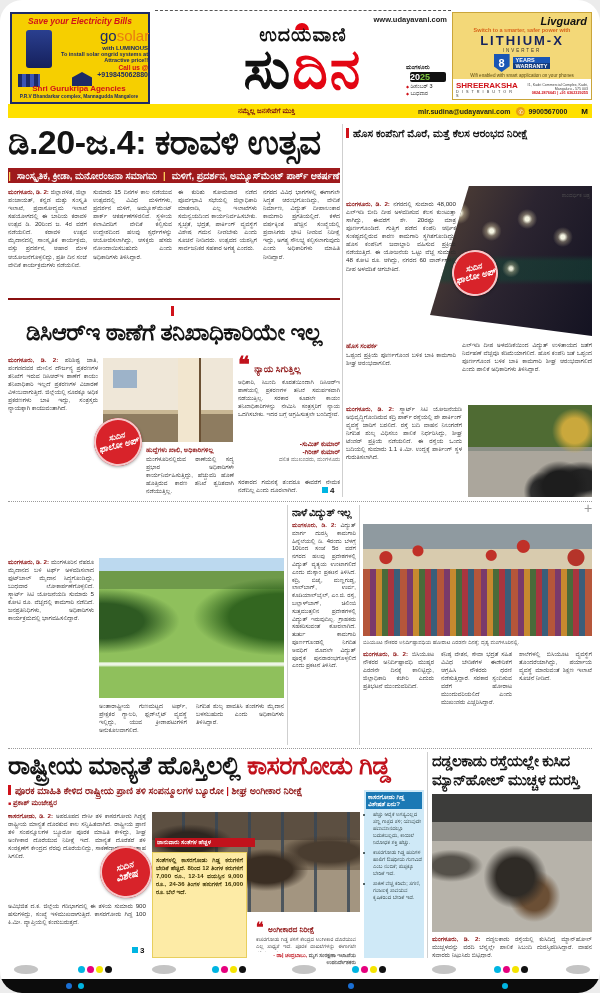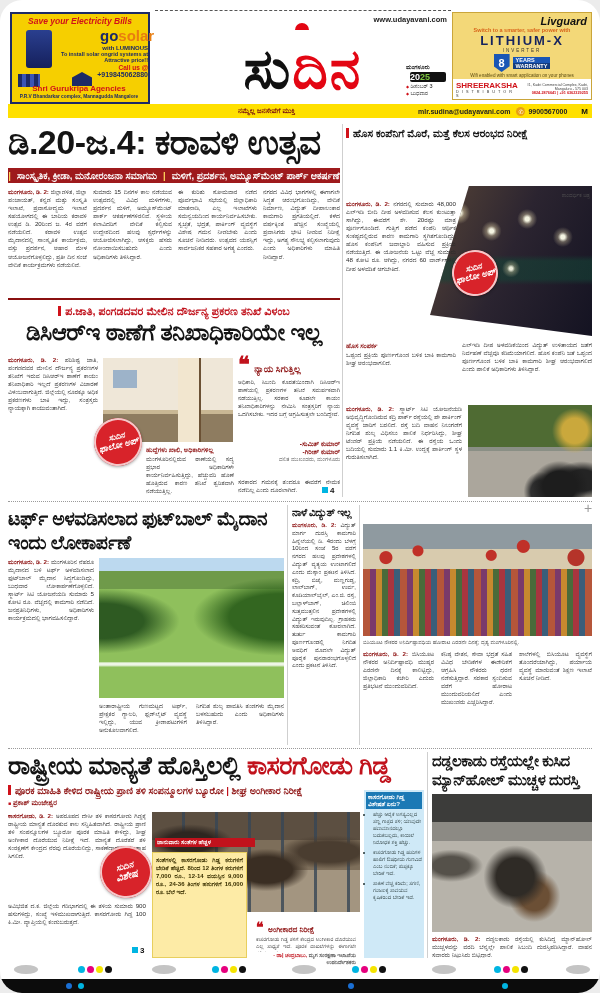--- a/index.html
+++ b/index.html
@@ -74,33 +74,34 @@
 <div id="page">
 
   <div class="abs" style="left:0;top:0;width:600px;height:120px;">
 
     <div class="abs" style="left:10px;top:12px;width:140px;height:92px;background:#f6cf00;border:2px solid #1d2a66;padding:2px 3px;box-sizing:border-box;">
       <div style="color:#d0121a;font-weight:bold;font-style:italic;font-size:8.5px;text-align:center;">Save your Electricity Bills</div>
       <div class="abs" style="left:14px;top:16px;width:26px;height:38px;background:linear-gradient(180deg,#2a3f8f,#15205c);border-radius:3px;"></div>
       <div class="abs" style="left:6px;top:60px;width:22px;height:13px;background:repeating-linear-gradient(90deg,#1d2a66 0 4px,#3a55b5 4px 8px);"></div>
       <div class="abs" style="left:60px;top:58px;width:20px;height:14px;background:#1d2a66;clip-path:polygon(0 40%,50% 0,100% 40%,100% 100%,0 100%);"></div>
       <div class="abs" style="left:48px;top:13px;width:88px;text-align:right;">
-        <span style="font-size:15px;font-weight:bold;margin-left:40px;"><span style="color:#1d2a66;">go</span><span style="color:#e87d10;">solar</span></span>
+        <span style="font-size:15px;font-weight:normal;margin-left:40px;"><span style="color:#1d2a66;">go</span><span style="color:#e87d10;">solar</span></span>
         <div style="font-size:6px;font-weight:bold;color:#1d2a66;">with LUMINOUS</div>
         <div style="font-size:5.5px;color:#1d2a66;font-weight:bold;line-height:1.15;">To install solar ongrid systems at Attractive price!!</div>
         <div style="font-size:6.5px;color:#d0121a;font-weight:bold;">Call us @</div>
         <div style="font-size:7px;color:#1d2a66;font-weight:bold;">+919845062880</div>
       </div>
       <div class="abs" style="left:0;top:70px;width:134px;text-align:center;color:#d0121a;font-weight:bold;font-size:8px;">Shri Gurukripa Agencies</div>
       <div class="abs" style="left:0;top:80px;width:134px;text-align:center;color:#1d2a66;font-size:4.8px;font-weight:bold;">P.R.V Bhandarkar complex, Mannagudda Mangalore</div>
     </div>
 
     <div class="abs" style="left:155px;top:10px;width:296px;height:94px;border-top:1px dashed #555;">
       <div class="abs" style="right:4px;top:4px;font-size:7.5px;color:#222;font-weight:bold;">www.udayavani.com</div>
       <div class="abs" style="left:140px;top:12px;width:14px;height:7px;background:#e30613;border-radius:14px 14px 0 0;"></div>
+      <div class="abs" style="left:0;top:13px;width:296px;text-align:center;font-size:19px;font-weight:bold;color:#111;letter-spacing:1px;">ಉದಯವಾಣಿ</div>
       <div class="abs" style="left:0;top:28px;width:296px;text-align:center;font-size:55px;font-weight:bold;line-height:1.1;letter-spacing:2px;">
         <span style="color:#101010;">ಸು</span><span style="color:#e30613;">ದಿನ</span>
       </div>
     </div>
 
     <div class="abs" style="left:406px;top:64px;width:44px;height:40px;text-align:left;">
       <div style="font-size:6px;font-weight:bold;color:#111;">ಮಂಗಳೂರು</div>
       <div style="background:#111;color:#fff;font-weight:bold;font-size:9px;border-radius:2px;margin:1px 4px;"><span>20</span><span style="color:#7ec63f;">25</span></div>
       <div style="font-size:5.5px;color:#111;"><span style="color:#d0121a;font-size:4px;">◆</span> <span>ಡಿಸೆಂಬರ್ 3</span></div>
       <div style="font-size:5.5px;color:#111;"><span style="color:#d0121a;font-size:4px;">◆</span> <span>ಬುಧವಾರ</span></div>
@@ -181,21 +182,21 @@
     <span class="dateline">ಮಂಗಳೂರು, ಡಿ. 2:</span> <span>ಸ್ಮಾರ್ಟ್ ಸಿಟಿ ಯೋಜನೆಯಡಿ ಅಭಿವೃದ್ಧಿಗೊಂಡಿರುವ ಕದ್ರಿ ಪಾರ್ಕ್ ರಸ್ತೆಯಲ್ಲಿ ಪೇ ಪಾರ್ಕಿಂಗ್ ವ್ಯವಸ್ಥೆ ಜಾರಿಗೆ ಬರಲಿದೆ. ರಸ್ತೆ ಬದಿ ವಾಹನ ನಿಲುಗಡೆಗೆ ನಿಗದಿತ ಶುಲ್ಕ ವಿಧಿಸಲು ಪಾಲಿಕೆ ನಿರ್ಧರಿಸಿದ್ದು, ಶೀಘ್ರ ಟೆಂಡರ್ ಪ್ರಕ್ರಿಯೆ ನಡೆಯಲಿದೆ. ಈ ರಸ್ತೆಯ ಒಂದು ಬದಿಯಲ್ಲಿ ಸುಮಾರು 1.1 ಕಿ.ಮೀ. ಉದ್ದಕ್ಕೆ ಪಾರ್ಕಿಂಗ್ ಸ್ಥಳ ಗುರುತಿಸಲಾಗಿದೆ.</span>
   </div>
   <div class="abs photo photo-road" style="left:468px;top:405px;width:124px;height:92px;"></div>
 
   <div class="abs hdot" style="left:8px;top:501px;width:584px;height:0;"></div>
   <div class="abs vrule" style="left:287px;top:505px;height:240px;"></div>
   <div class="abs vrule" style="left:359px;top:505px;height:240px;"></div>
   <div class="abs" style="left:584px;top:500px;font-size:14px;color:#9a9a9a;">+</div>
 
   <div class="abs" style="left:8px;top:305px;width:332px;text-align:center;font-size:11px;font-weight:bold;color:#c1121c;">
-    <span class="kicker-bar"></span><span>ಪ.ಜಾತಿ, ಪಂಗಡದವರ ಮೇಲಿನ ದೌರ್ಜನ್ಯ ಪ್ರಕರಣ ತನಿಖೆ ವಿಳಂಬ</span>
+    <span class="kicker-bar"></span>
   </div>
   <div class="abs headline" style="left:8px;top:320px;width:332px;font-size:23px;text-align:center;">ಡಿಸಿಆರ್‌ಇ ಠಾಣೆಗೆ ತನಿಖಾಧಿಕಾರಿಯೇ ಇಲ್ಲ</div>
   <div class="abs jt" style="left:8px;top:356px;width:90px;height:140px;font-size:6.2px;line-height:1.3;">
     <span class="dateline">ಮಂಗಳೂರು, ಡಿ. 2:</span> <span>ಪರಿಶಿಷ್ಟ ಜಾತಿ, ಪಂಗಡದವರ ಮೇಲಿನ ದೌರ್ಜನ್ಯ ಪ್ರಕರಣಗಳ ತನಿಖೆಗೆ ಇರುವ ಡಿಸಿಆರ್‌ಇ ಠಾಣೆಗೆ ಕಾಯಂ ತನಿಖಾಧಿಕಾರಿ ಇಲ್ಲದೆ ಪ್ರಕರಣಗಳ ವಿಚಾರಣೆ ವಿಳಂಬವಾಗುತ್ತಿದೆ. ಜಿಲ್ಲೆಯಲ್ಲಿ ನೂರಕ್ಕೂ ಅಧಿಕ ಪ್ರಕರಣಗಳು ಬಾಕಿ ಇದ್ದು, ಸಂತ್ರಸ್ತರು ನ್ಯಾಯಕ್ಕಾಗಿ ಕಾಯುವಂತಾಗಿದೆ.</span>
   </div>
   <div class="abs photo photo-office" style="left:103px;top:358px;width:130px;height:84px;"></div>
   <div class="abs stamp" style="left:94px;top:418px;width:48px;height:48px;">
     <span style="font-size:8px;">ಸುದಿನ</span>
     <span style="font-size:9px;">ಫಾಲೋ ಅಪ್</span>
   </div>
@@ -205,21 +206,20 @@
     <span class="quote-mark">❝</span>
     <span style="font-size:9px;font-weight:bold;color:#8e1313;">ನ್ಯಾಯ ಸಿಗುತ್ತಿಲ್ಲ</span>
     <div class="jt" style="font-size:6px;line-height:1.35;margin-top:2px;height:62px;">ಅಧಿಕಾರಿ, ಸಿಬಂದಿ ಕೊರತೆಯಿಂದಾಗಿ ಡಿಸಿಆರ್‌ಇ ಠಾಣೆಯಲ್ಲಿ ಪ್ರಕರಣಗಳ ತನಿಖೆ ಸಮರ್ಪಕವಾಗಿ ನಡೆಯುತ್ತಿಲ್ಲ. ಸರಕಾರ ಕೂಡಲೇ ಕಾಯಂ ತನಿಖಾಧಿಕಾರಿಗಳನ್ನು ನೇಮಿಸಿ ಸಂತ್ರಸ್ತರಿಗೆ ನ್ಯಾಯ ಒದಗಿಸಬೇಕು. ಇದರ ಬಗ್ಗೆ ಆಗ್ರಹಿಸುತ್ತಲೇ ಬಂದಿದ್ದೇವೆ.</div>
     <div style="text-align:right;font-size:6.5px;font-weight:bold;color:#8e1313;">-ಸುಮಿತ್ ಕುಮಾರ್</div>
     <div style="text-align:right;font-size:6.5px;font-weight:bold;color:#8e1313;">-ಗಿರೀಶ್ ಕುಮಾರ್</div>
     <div style="text-align:right;font-size:5.8px;color:#555;">ದಲಿತ ಮುಖಂಡರು, ಮಂಗಳೂರು</div>
   </div>
   <div class="abs jt" style="left:238px;top:478px;width:102px;height:16px;font-size:6.2px;line-height:1.3;">ಸರಕಾರದ ಗಮನಕ್ಕೆ ತಂದರೂ ಈವರೆಗೆ ನೇಮಕ ನಡೆದಿಲ್ಲ ಎಂದು ದೂರಲಾಗಿದೆ.</div>
   <div class="abs pageref" style="left:322px;top:486px;font-size:8px;"><i></i><span>4</span></div>
 
-  <div class="abs headline" style="left:8px;top:507px;width:276px;font-size:19px;line-height:1.25;">ಟರ್ಫ್ ಅಳವಡಿಸಲಾದ ಫುಟ್‌ಬಾಲ್ ಮೈದಾನ ಇಂದು ಲೋಕಾರ್ಪಣೆ</div>
   <div class="abs jt" style="left:8px;top:558px;width:86px;height:186px;font-size:6.2px;line-height:1.3;">
     <span class="dateline">ಮಂಗಳೂರು, ಡಿ. 2:</span> <span>ಮಂಗಳೂರಿನ ನೆಹರೂ ಮೈದಾನದ ಬಳಿ ಟರ್ಫ್ ಅಳವಡಿಸಲಾದ ಫುಟ್‌ಬಾಲ್ ಮೈದಾನ ಸಿದ್ಧಗೊಂಡಿದ್ದು, ಬುಧವಾರ ಲೋಕಾರ್ಪಣೆಗೊಳ್ಳಲಿದೆ. ಸ್ಮಾರ್ಟ್ ಸಿಟಿ ಯೋಜನೆಯಡಿ ಸುಮಾರು 5 ಕೋಟಿ ರೂ. ವೆಚ್ಚದಲ್ಲಿ ಕಾಮಗಾರಿ ನಡೆದಿದೆ. ಜನಪ್ರತಿನಿಧಿಗಳು, ಅಧಿಕಾರಿಗಳು ಕಾರ್ಯಕ್ರಮದಲ್ಲಿ ಭಾಗವಹಿಸಲಿದ್ದಾರೆ.</span>
   </div>
   <div class="abs photo photo-turf" style="left:99px;top:558px;width:185px;height:140px;"></div>
   <div class="abs jt" style="left:99px;top:702px;width:88px;height:42px;font-size:6.2px;line-height:1.3;">ಅಂತಾರಾಷ್ಟ್ರೀಯ ಗುಣಮಟ್ಟದ ಟರ್ಫ್, ಪ್ರೇಕ್ಷಕರ ಗ್ಯಾಲರಿ, ಫ್ಲಡ್‌ಲೈಟ್ ವ್ಯವಸ್ಥೆ ಇಲ್ಲಿದ್ದು, ಯುವ ಕ್ರೀಡಾಪಟುಗಳಿಗೆ ಅನುಕೂಲವಾಗಲಿದೆ.</div>
   <div class="abs jt" style="left:196px;top:702px;width:88px;height:42px;font-size:6.2px;line-height:1.3;">ನಿಗದಿತ ಶುಲ್ಕ ಪಾವತಿಸಿ ತಂಡಗಳು ಮೈದಾನ ಬಳಸಬಹುದು ಎಂದು ಅಧಿಕಾರಿಗಳು ತಿಳಿಸಿದ್ದಾರೆ.</div>
 
   <div class="abs headline" style="left:292px;top:507px;width:64px;font-size:10.5px;">ನಾಳೆ ವಿದ್ಯುತ್ ಇಲ್ಲ</div>
   <div class="abs jt" style="left:292px;top:522px;width:64px;height:222px;font-size:6px;line-height:1.3;">
     <span class="dateline">ಮಂಗಳೂರು, ಡಿ. 2:</span> <span>ವಿದ್ಯುತ್ ಮಾರ್ಗ ದುರಸ್ತಿ ಕಾಮಗಾರಿ ಹಿನ್ನೆಲೆಯಲ್ಲಿ ಡಿ. 4ರಂದು ಬೆಳಗ್ಗೆ 10ರಿಂದ ಸಂಜೆ 5ರ ವರೆಗೆ ನಗರದ ಹಲವು ಪ್ರದೇಶಗಳಲ್ಲಿ ವಿದ್ಯುತ್ ವ್ಯತ್ಯಯ ಉಂಟಾಗಲಿದೆ ಎಂದು ಮೆಸ್ಕಾಂ ಪ್ರಕಟನೆ ತಿಳಿಸಿದೆ. ಕದ್ರಿ, ಬಿಜೈ, ಮಣ್ಣಗುಡ್ಡ, ಲಾಲ್‌ಬಾಗ್, ಉರ್ವ, ಕೊಡಿಯಾಲ್‌ಬೈಲ್, ಎಂ.ಜಿ. ರಸ್ತೆ, ಬಲ್ಲಾಳ್‌ಬಾಗ್, ಚಿಲಿಂಬಿ ಸುತ್ತಮುತ್ತಲಿನ ಪ್ರದೇಶಗಳಲ್ಲಿ ವಿದ್ಯುತ್ ಇರುವುದಿಲ್ಲ. ಗ್ರಾಹಕರು ಸಹಕರಿಸುವಂತೆ ಕೋರಲಾಗಿದೆ. ತುರ್ತು ಕಾಮಗಾರಿ ಪೂರ್ಣಗೊಂಡಲ್ಲಿ ನಿಗದಿತ ಅವಧಿಗೆ ಮೊದಲೇ ವಿದ್ಯುತ್ ಪೂರೈಕೆ ಪುನರಾರಂಭಗೊಳ್ಳಲಿದೆ ಎಂದು ಪ್ರಕಟನೆ ತಿಳಿಸಿದೆ.</span>

